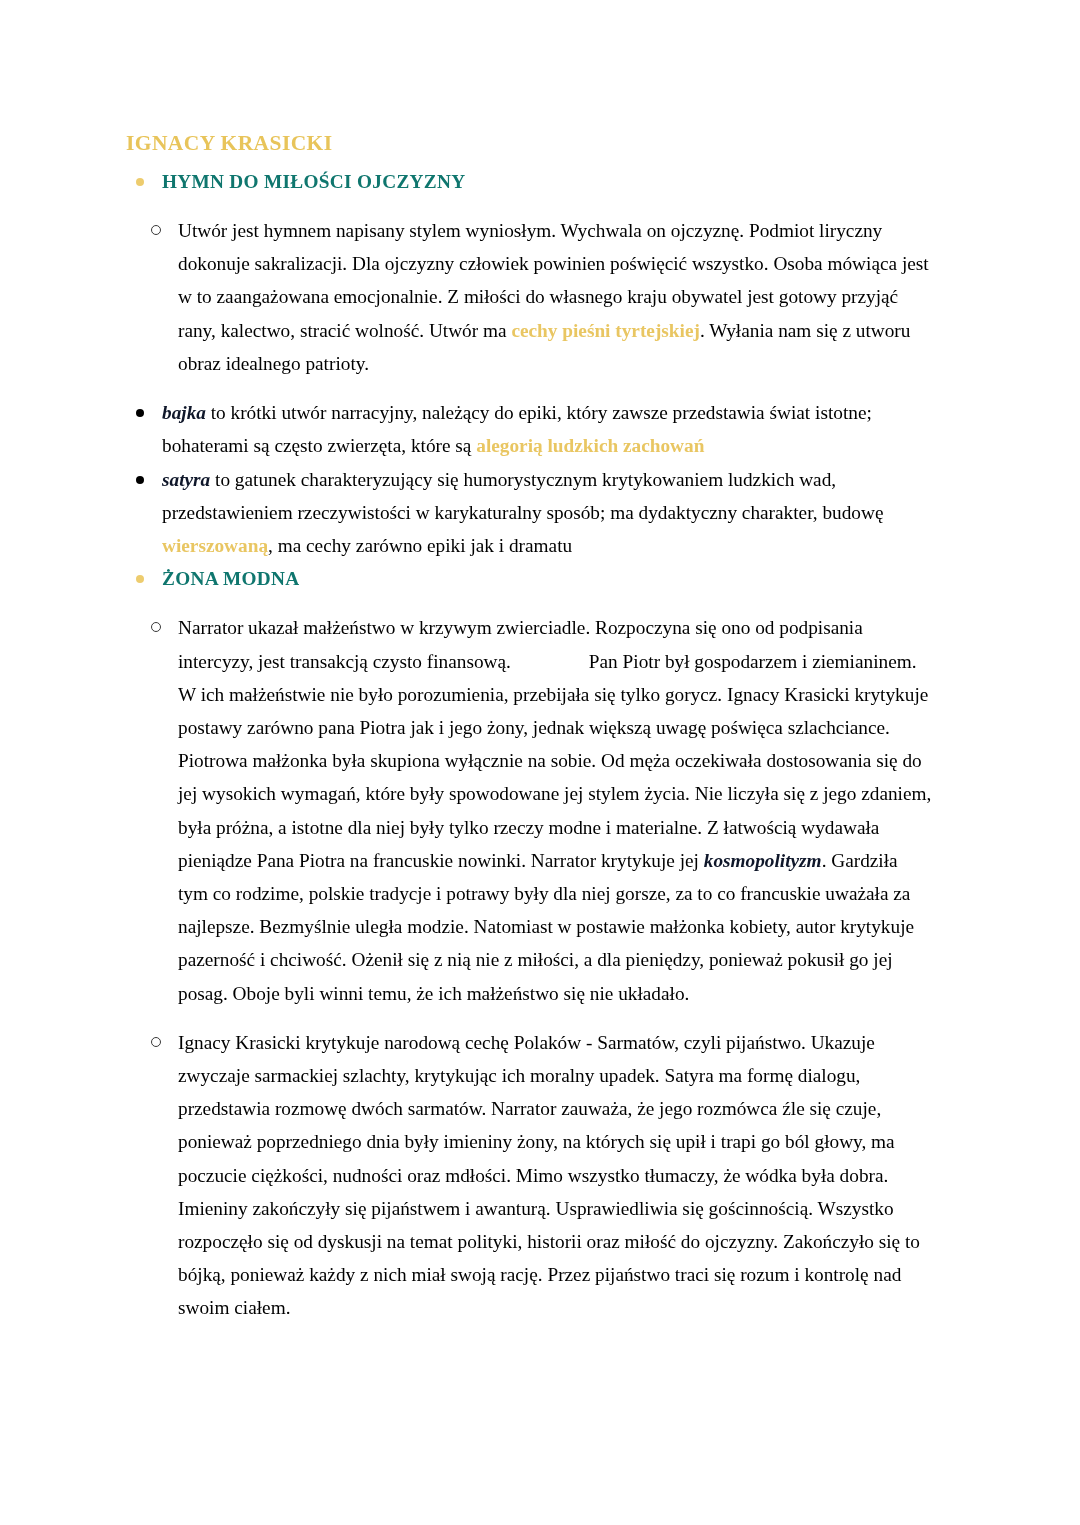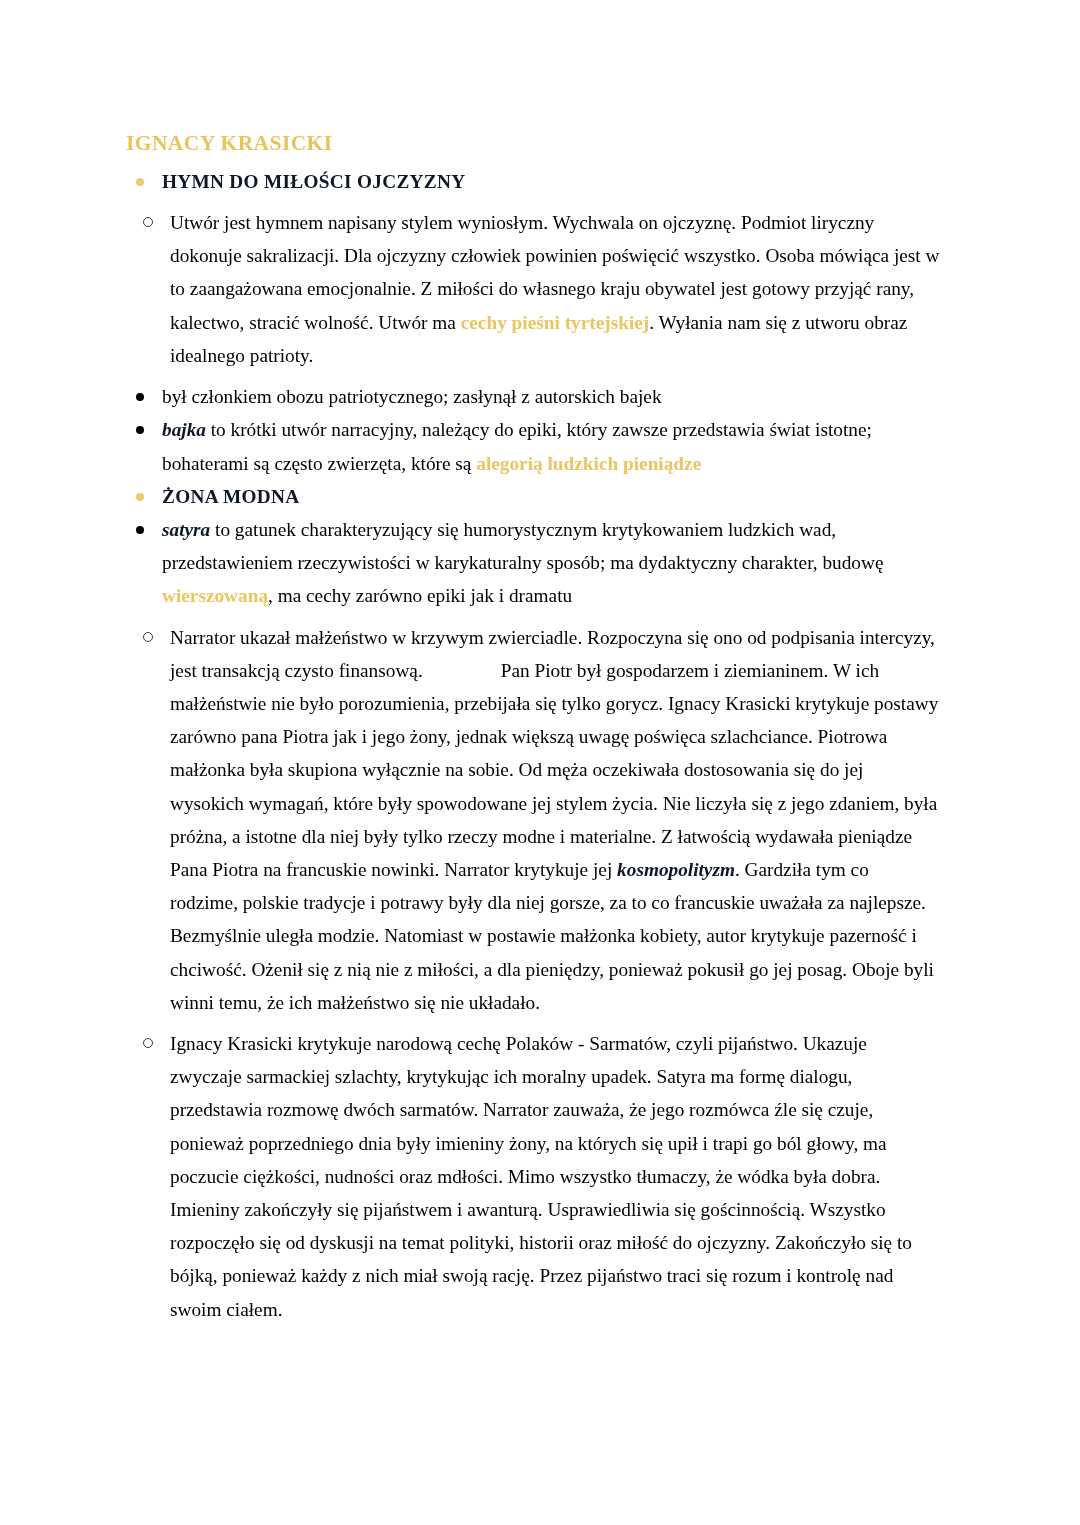--- a/index.html
+++ b/index.html
@@ -41,21 +41,21 @@
   }
 
   
   ul.lvl1 {
     list-style: none;
     margin: 0;
     padding: 0;
   }
   ul.lvl2 {
     list-style: none;
-    margin: 8px;
+    margin: 16px;
     padding: 0;
   }
 
   li.item {
     position: relative;
     margin: 0 0 0 0;
     padding: 0 0 0 36px;
     font-size: 19.3px;
     line-height: 33.2px;
   }
@@ -95,21 +95,21 @@
     border-radius: 50%;
     background: transparent;
     border: 1.3px solid #3a3a3a;
     vertical-align: 2px;
   }
 
   .txt { display: block; }
 
   
   .head-gold {
-    color: #0f172a;
+    color: #0f766e;
     font-weight: bold;
     letter-spacing: 0.3px;
   }
 
   
   .hl {           
     color: #e9c662;
     font-weight: bold;
   }
   .hl-i {         
@@ -135,39 +135,35 @@
         <span class="txt head-gold">HYMN DO MIŁOŚCI OJCZYZNY</span>
       </li>
 
       <ul class="lvl2 l2">
         <li class="item">
           <span class="marker circ"></span>
           <span class="txt"><span>Utwór jest hymnem napisany stylem wyniosłym. Wychwala on ojczyznę. Podmiot liryczny dokonuje sakralizacji. Dla ojczyzny człowiek powinien poświęcić wszystko. Osoba mówiąca jest w to zaangażowana emocjonalnie. Z miłości do własnego kraju obywatel jest gotowy przyjąć rany, kalectwo, stracić wolność. Utwór ma </span><span class="hl">cechy pieśni tyrtejskiej</span><span>. Wyłania nam się z utworu obraz idealnego patrioty.</span></span>
         </li>
       </ul>
 
-      <li class="item">
-        <span class="marker disc"></span>
-        <span class="txt">był członkiem obozu patriotycznego; zasłynął z autorskich bajek</span>
-      </li>
 
       <li class="item">
         <span class="marker disc"></span>
-        <span class="txt"><span class="hl-i">bajka</span><span> to krótki utwór narracyjny, należący do epiki, który zawsze przedstawia świat istotne; bohaterami są często zwierzęta, które są </span><span class="hl">alegorią ludzkich pieniądze</span></span>
+        <span class="txt"><span class="hl-i">bajka</span><span> to krótki utwór narracyjny, należący do epiki, który zawsze przedstawia świat istotne; bohaterami są często zwierzęta, które są </span><span class="hl">alegorią ludzkich zachowań</span></span>
       </li>
 
 
       <li class="item">
-        <span class="marker disc gold"></span>
-        <span class="txt head-gold">ŻONA MODNA</span>
+        <span class="marker disc"></span>
+        <span class="txt"><span class="hl-i">satyra</span><span> to gatunek charakteryzujący się humorystycznym krytykowaniem ludzkich wad, przedstawieniem rzeczywistości w karykaturalny sposób; ma dydaktyczny charakter, budowę </span><span class="hl">wierszowaną</span><span>, ma cechy zarówno epiki jak i dramatu</span></span>
       </li>
 
       <li class="item">
-        <span class="marker disc"></span>
-        <span class="txt"><span class="hl-i">satyra</span><span> to gatunek charakteryzujący się humorystycznym krytykowaniem ludzkich wad, przedstawieniem rzeczywistości w karykaturalny sposób; ma dydaktyczny charakter, budowę </span><span class="hl">wierszowaną</span><span>, ma cechy zarówno epiki jak i dramatu</span></span>
+        <span class="marker disc gold"></span>
+        <span class="txt head-gold">ŻONA MODNA</span>
       </li>
 
       <ul class="lvl2 l2">
         <li class="item">
           <span class="marker circ"></span>
           <span class="txt"><span>Narrator ukazał małżeństwo w krzywym zwierciadle. Rozpoczyna się ono od podpisania intercyzy, jest transakcją czysto finansową.</span><span class="gap"></span><span>Pan Piotr był gospodarzem i ziemianinem. W ich małżeństwie nie było porozumienia, przebijała się tylko gorycz. Ignacy Krasicki krytykuje postawy zarówno pana Piotra jak i jego żony, jednak większą uwagę poświęca szlachciance. Piotrowa małżonka była skupiona wyłącznie na sobie. Od męża oczekiwała dostosowania się do jej wysokich wymagań, które były spowodowane jej stylem życia. Nie liczyła się z jego zdaniem, była próżna, a istotne dla niej były tylko rzeczy modne i materialne. Z łatwością wydawała pieniądze Pana Piotra na francuskie nowinki. Narrator krytykuje jej </span><span class="hl-i">kosmopolityzm</span><span>. Gardziła tym co rodzime, polskie tradycje i potrawy były dla niej gorsze, za to co francuskie uważała za najlepsze. Bezmyślnie uległa modzie. Natomiast w postawie małżonka kobiety, autor krytykuje pazerność i chciwość. Ożenił się z nią nie z miłości, a dla pieniędzy, ponieważ pokusił go jej posag. Oboje byli winni temu, że ich małżeństwo się nie układało.</span></span>
         </li>
       </ul>
 
 

